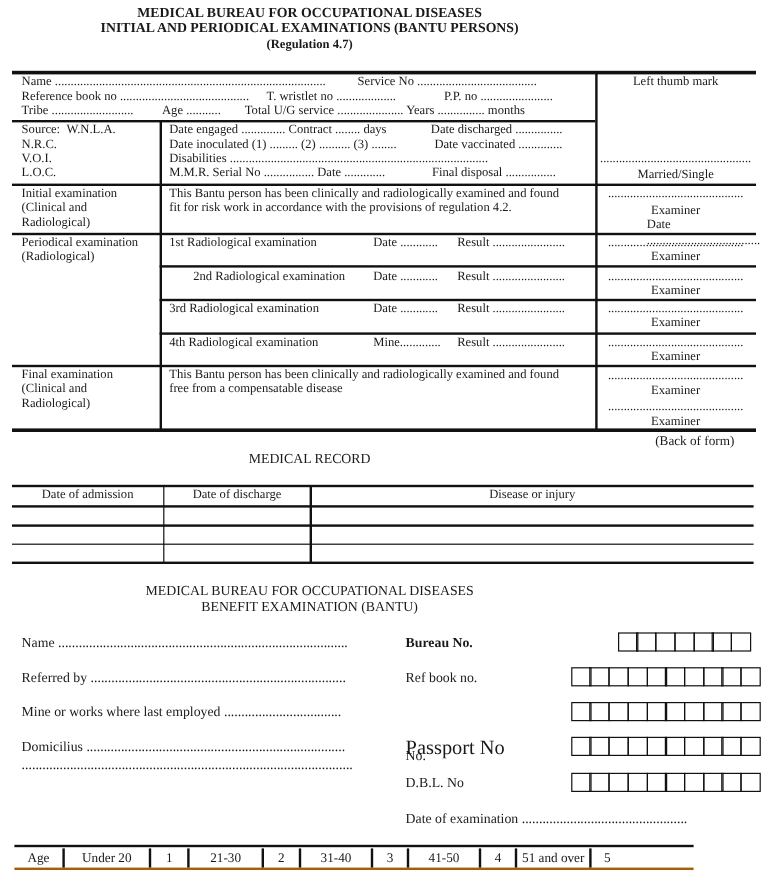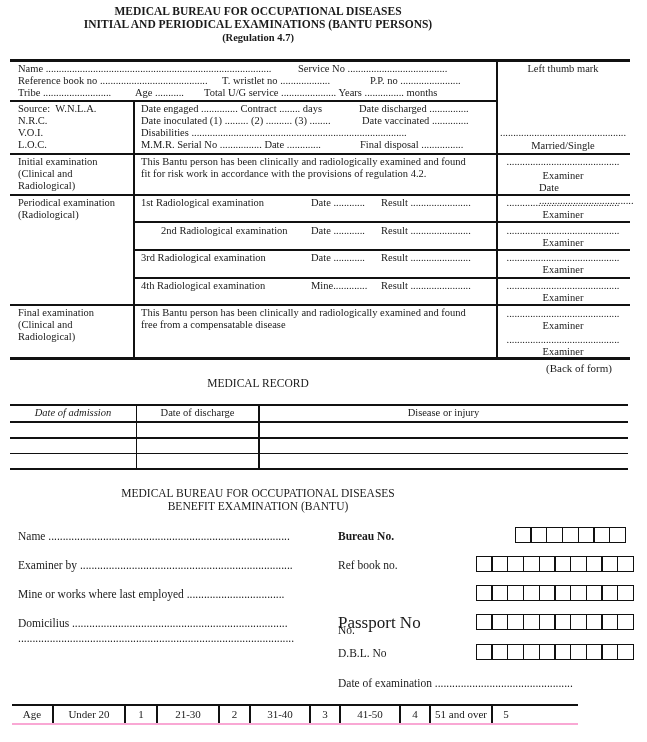--- a/index.html
+++ b/index.html
@@ -8,21 +8,21 @@
   .abs { position:absolute; white-space:nowrap; }
   .title { position:absolute; left:0; width:516px; text-align:center; font-size:11.5px; line-height:13px; }
   .bold { font-weight:bold; }
   .hl { position:absolute; background:#111; }
   .vl { position:absolute; background:#111; }
   .cell { position:absolute; font-size:10.5px; line-height:12.5px; }
   .ctr { text-align:center; }
   .boxes { position:absolute; display:flex; }
   .boxes span { display:block; width:15px; height:14px; border:1.3px solid #111; margin-left:-1.3px; }
   .agewrap { position:absolute; left:12px; top:704px; width:566px; height:17px;
-             border-top:2px solid #111; border-bottom:2px solid #f9a8d4; display:flex; font-size:11px; }
+             border-top:2px solid #111; border-bottom:2px solid #a16207; display:flex; font-size:11px;align-items:center; }
   .agewrap div { border-left:2px solid #111; text-align:center; line-height:16px; }
   .agewrap div:first-child { border-left:none; }
 </style>
 </head>
 <body>
 
 <div class="title bold" style="top:5px;">MEDICAL BUREAU FOR OCCUPATIONAL DISEASES</div>
 <div class="title bold" style="top:18px;">INITIAL AND PERIODICAL EXAMINATIONS (BANTU PERSONS)</div>
 <div class="title bold" style="top:31px; font-size:10.5px;">(Regulation 4.7)</div>
 
@@ -112,32 +112,32 @@
 <div class="cell" style="left:546px; top:362px; font-size:11px;">(Back of form)</div>
 
 <div class="title" style="top:377px;">MEDICAL RECORD</div>
 <div class="hl" style="left:10px; top:404px; width:618px; height:2px;"></div>
 <div class="hl" style="left:10px; top:421px; width:618px; height:2px;"></div>
 <div class="hl" style="left:10px; top:437px; width:618px; height:1.5px;"></div>
 <div class="hl" style="left:10px; top:453px; width:618px; height:1px;"></div>
 <div class="hl" style="left:10px; top:468px; width:618px; height:2px;"></div>
 <div class="vl" style="left:136px; top:405px; width:1px; height:64px;"></div>
 <div class="vl" style="left:258px; top:405px; width:1.5px; height:64px;"></div>
-<div class="cell ctr" style="left:10px; width:126px; top:407px;font-style:italic;">Date of admission</div>
+<div class="cell ctr" style="left:10px; width:126px; top:407px;">Date of admission</div>
 <div class="cell ctr" style="left:137px; width:121px; top:407px;text-align:center;">Date of discharge</div>
 <div class="cell ctr" style="left:259px; width:369px; top:407px;">Disease or injury</div>
 <div class="abs" style="left:10px; top:423px; width:618px; height:14px;"></div>
 <div class="abs" style="left:10px; top:438px; width:618px; height:15px;"></div>
 <div class="abs" style="left:10px; top:454px; width:618px; height:14px;"></div>
 
 <div class="title" style="top:487px;">MEDICAL BUREAU FOR OCCUPATIONAL DISEASES</div>
 <div class="title" style="top:500px;">BENEFIT EXAMINATION (BANTU)</div>
 
 <div class="cell" style="left:18px; top:530px; font-size:11.5px;">Name ....................................................................................</div>
-<div class="cell" style="left:18px; top:559px; font-size:11.5px;">Examiner by ..........................................................................</div>
+<div class="cell" style="left:18px; top:559px; font-size:11.5px;">Referred by ..........................................................................</div>
 <div class="cell" style="left:18px; top:588px; font-size:11.5px;">Mine or works where last employed ..................................</div>
 <div class="cell" style="left:18px; top:617px; font-size:11.5px;">Domicilius ...........................................................................</div>
 <div class="cell" style="left:18px; top:632px; font-size:11.5px;">................................................................................................</div>
 
 <div class="cell" style="left:338px; top:530px; font-size:11.5px;font-weight:bold;">Bureau No.</div>
 <div class="boxes" style="left:516px; top:527px;">
     <span></span>
     <span></span>
     <span></span>
     <span></span>

